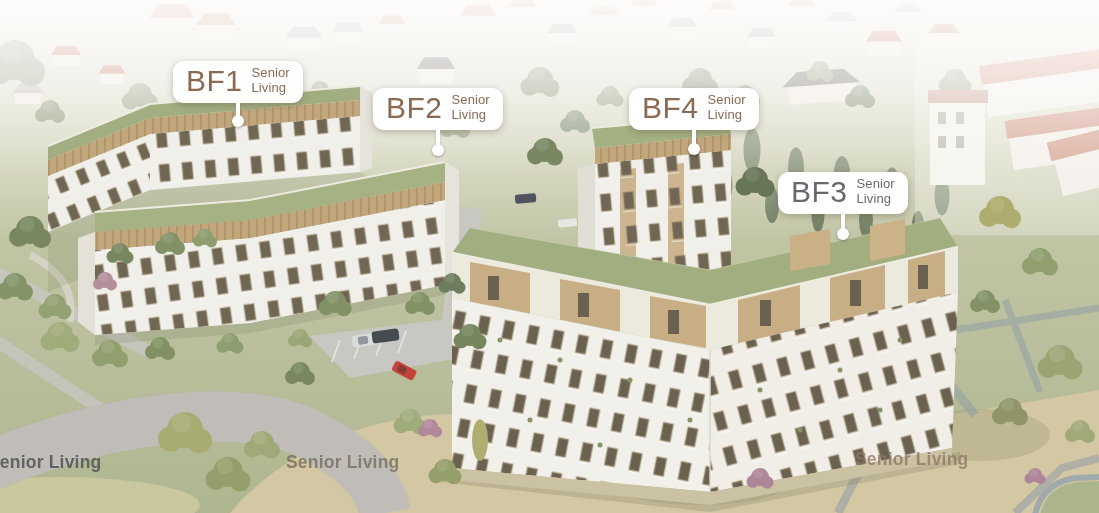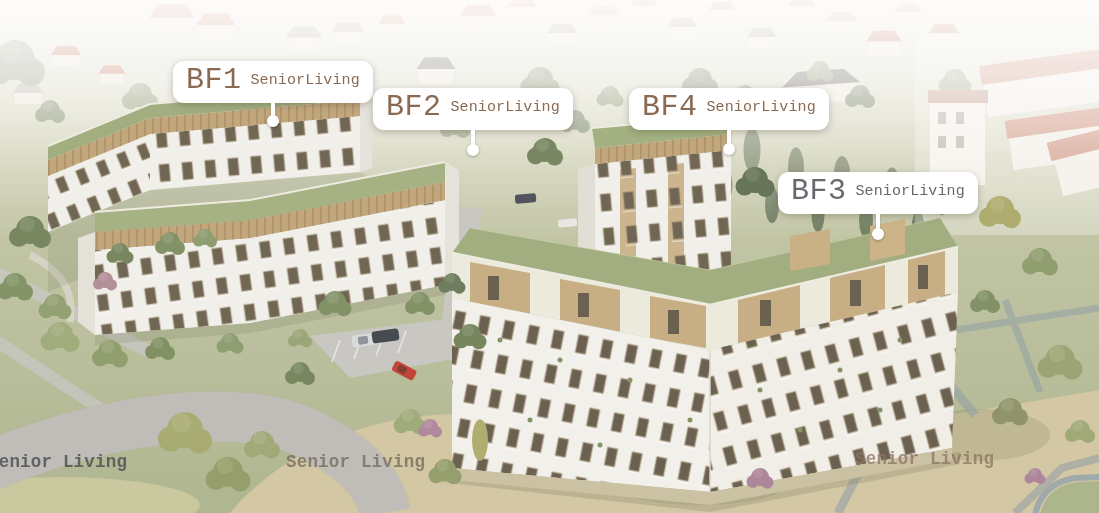--- a/index.html
+++ b/index.html
@@ -1,32 +1,32 @@
 <!DOCTYPE html>
 <html><head>
 <meta charset="utf-8">
 <style>
   html,body{margin:0;padding:0;background:#888;}
   .stage{
     position:relative;width:1099px;height:513px;overflow:hidden;
-    font-family:Liberation Mono, monospace;
+    font-family:Liberation Sans, sans-serif;
     background:#fde047;
   }
   .stage svg.scene{position:absolute;left:0;top:0;width:1099px;height:513px;display:block;}
 
   
   .marker{position:absolute;display:flex;flex-direction:column;align-items:center;z-index:6;cursor:pointer;}
   .card{
     background:#ffffff;border-radius:11px;padding:4px 13px 6px 13px;
     display:flex;align-items:center;gap:9px;
     box-shadow:0 2px 7px rgba(70,55,40,.30);
     white-space:nowrap;
   }
   .bid{font-size:30px;line-height:1.05;letter-spacing:.5px;}
-  .btype{display:flex;flex-direction:row;font-size:15px;line-height:1.1;text-align:left;letter-spacing:.1px;}
+  .btype{display:flex;flex-direction:column;font-size:13px;line-height:1.1;text-align:left;letter-spacing:.1px;}
   .marker.senior .bid,.marker.senior .btype{color:#8a6a52;}
   .marker.family .bid,.marker.family .btype{color:#66696e;}
   .pin-stem{width:4px;background:#ffffff;box-shadow:0 1px 2px rgba(0,0,0,.22);}
   .pin-ball{width:12px;height:12px;border-radius:50%;background:#ffffff;
     box-shadow:0 1px 3px rgba(0,0,0,.30);margin-top:-1px;}
 
   
   .ground-label{position:absolute;font-size:17.5px;font-weight:bold;letter-spacing:.2px;
     white-space:nowrap;z-index:4;pointer-events:none;}
   .g1{color:rgba(80,82,86,.85);}

